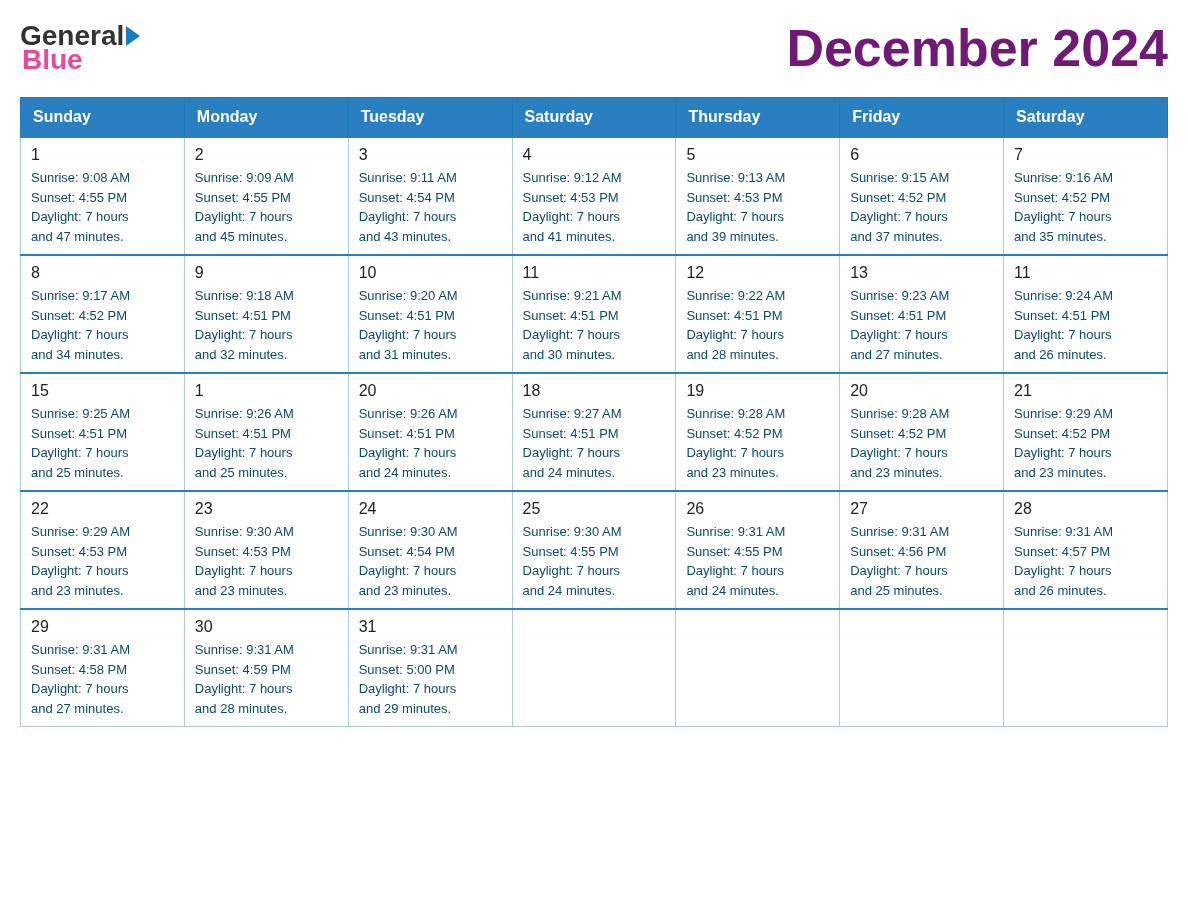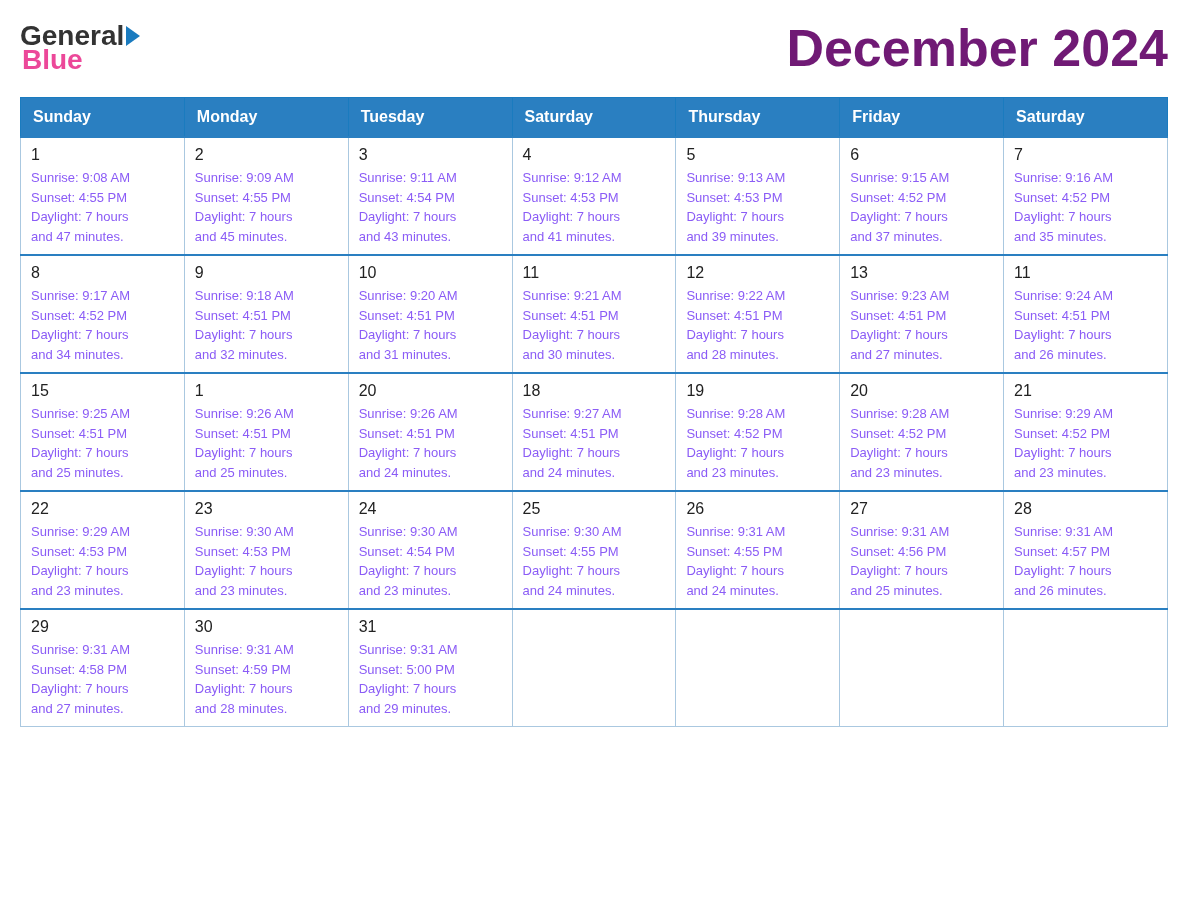--- a/index.html
+++ b/index.html
@@ -91,21 +91,21 @@
     }
     .day-number {
       font-size: 16px;
       font-weight: normal;
       color: #222;
       display: block;
       margin-bottom: 4px;
     }
     .day-info {
       font-size: 13px;
-      color: #8b5cf6;
+      color: #0c4a6e;
       line-height: 1.5;
     }
     .empty-cell {
       background: #fff;
       border-top: 2px solid #2a7fc1;
     }
   </style>
 </head>
 <body>
 

